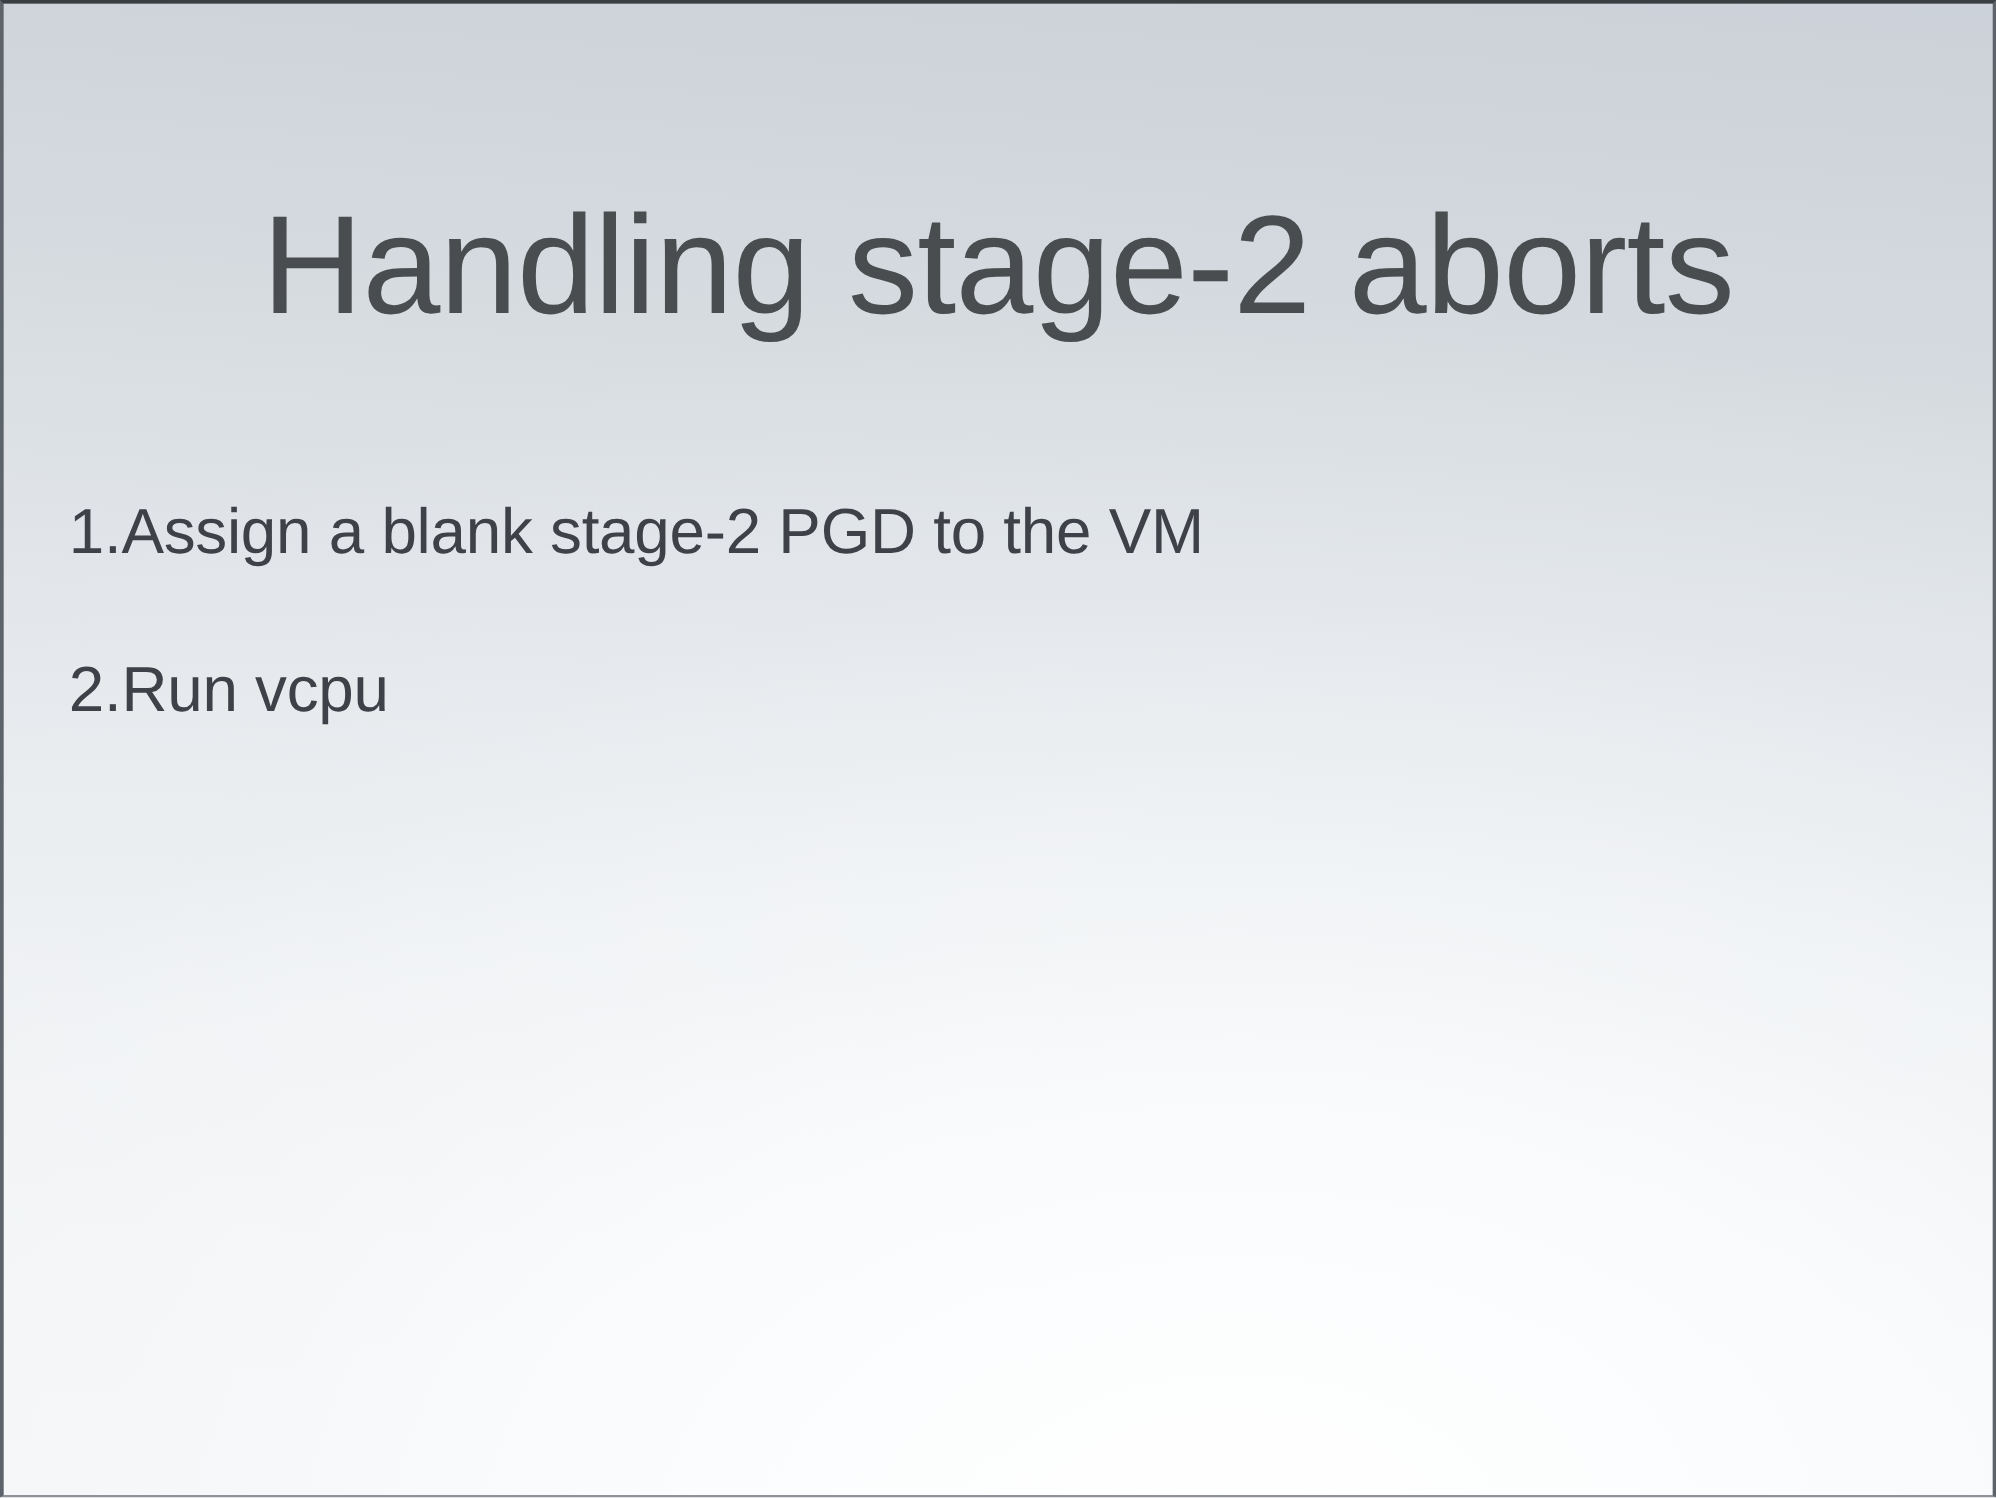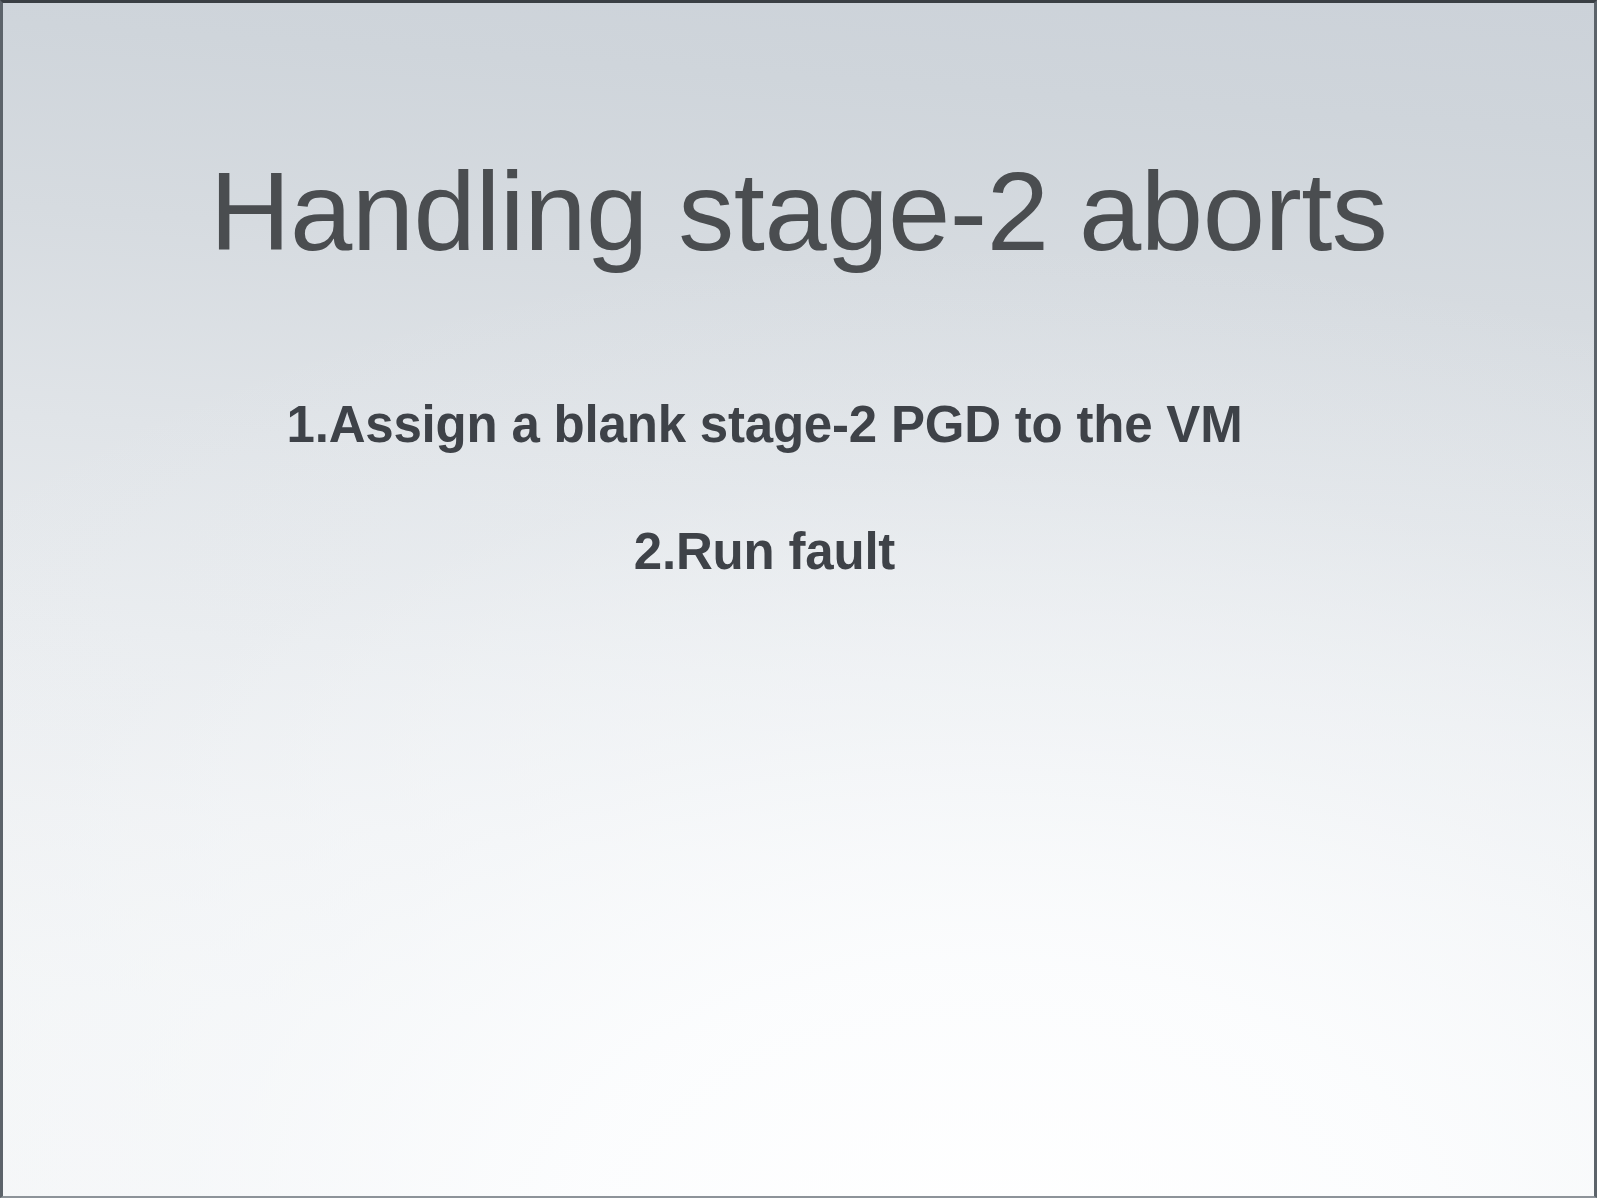--- a/index.html
+++ b/index.html
@@ -66,27 +66,26 @@
 
   .body-list {
     position: absolute;
     left: 52px;
     top: 392px;
     right: 120px;
   }
 
   .body-item {
     font-size: 51px;
-    font-weight: 700;
+    font-weight: 400;
     line-height: 1.18;
     letter-spacing: -0.2px;
     color: #3e4248;
     margin: 0 0 67px 0;
     white-space: nowrap;
-    text-align: center;
   }
 
   .body-item:last-child {
     margin-bottom: 0;
   }
 
   .item-number {
     display: inline;
   }
 
@@ -105,21 +104,21 @@
 
     <h1 class="slide-title">Handling stage-2 aborts</h1>
 
     <div class="body-list">
 
       <p class="body-item">
         <span class="item-number">1.</span><span class="item-text">Assign a blank stage-2 PGD to the VM</span>
       </p>
 
       <p class="body-item">
-        <span class="item-number">2.</span><span class="item-text">Run fault</span>
+        <span class="item-number">2.</span><span class="item-text">Run vcpu</span>
       </p>
 
 
     </div>
 
   </div>
 
 </div>
 
 </body></html>

